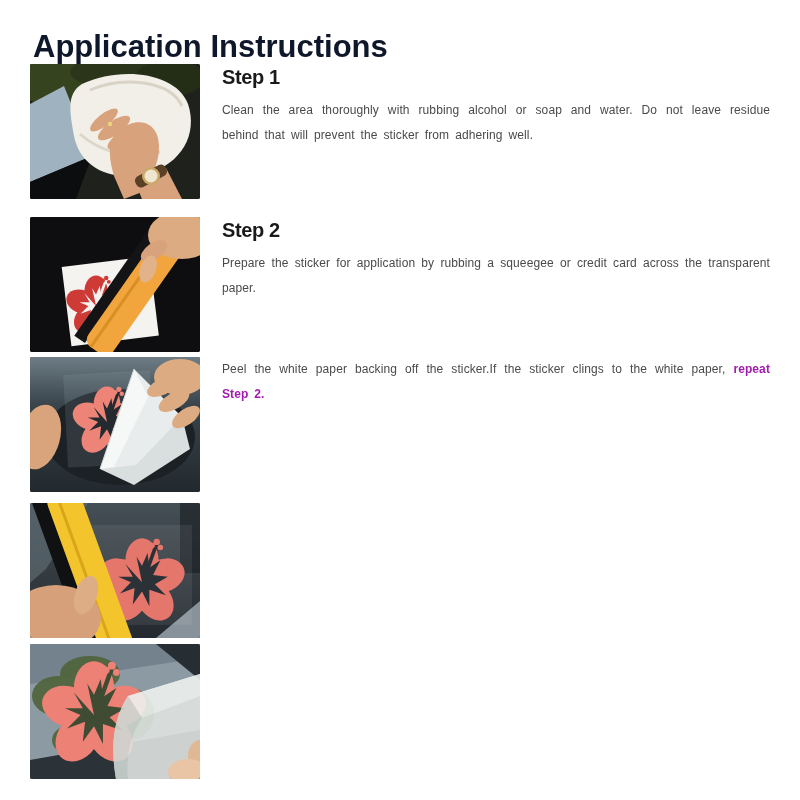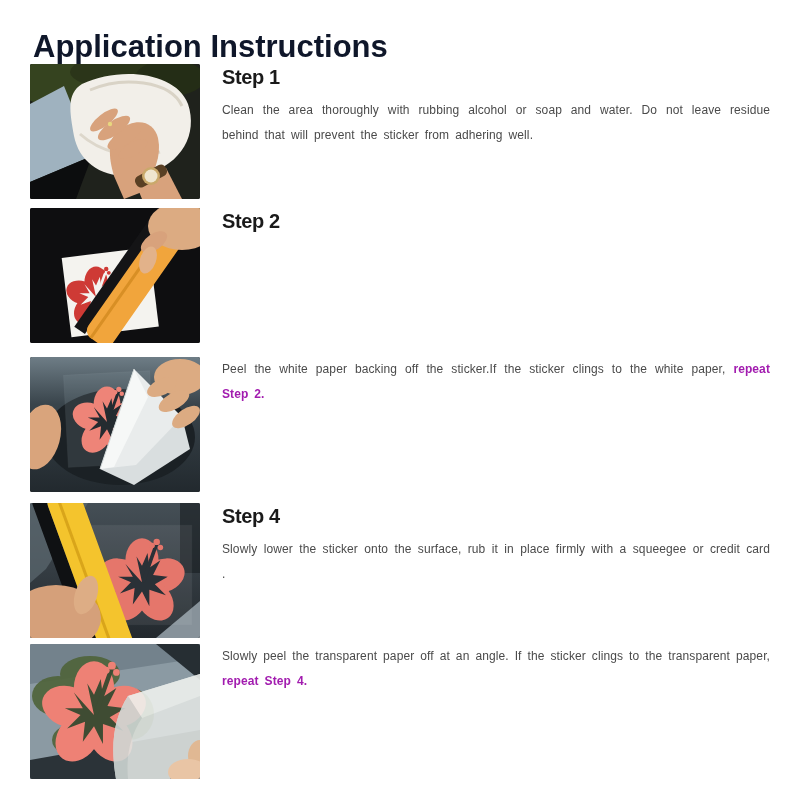--- a/index.html
+++ b/index.html
@@ -87,40 +87,41 @@
         <circle cx="121" cy="112" r="6.5" fill="#efe6cf"></circle>
       <circle cx="80" cy="60" r="2.2" fill="#e8d77f"></circle>
     </svg>
   </div>
   <div class="content">
     <div class="step-label">Step 1</div>
     <div class="step-text"><span>Clean the area thoroughly with rubbing alcohol or soap and water. Do not leave residue behind that will prevent the sticker from adhering well.</span><span class="red"></span></div>
   </div>
 </div>
 
-<div class="step-row" style="top:208px">
+<div class="step-row" style="top:217px">
   <div class="photo">
     <svg viewBox="0 0 170 135">
       <rect width="170" height="135" fill="#0e0e10"></rect>
       <g transform="rotate(-7 82 82)">
           <rect x="36" y="44" width="88" height="80" fill="#f4f3ef"></rect>
         </g>
       <use href="#flower" x="34" y="52" width="64" height="64" style="color:#ce3a35;--fd:#f4f3ef"></use>
       <g transform="rotate(35 100 60)">
         <rect x="88" y="-30" width="13" height="170" fill="#141416"></rect>
         <rect x="99" y="-30" width="30" height="170" rx="9" fill="#f1a53c"></rect>
         <line x1="108" y1="-30" x2="108" y2="140" stroke="#d88f25" stroke-width="3"></line>
       </g>
       <ellipse cx="152" cy="18" rx="34" ry="24" fill="#dcab82"></ellipse>
       <ellipse cx="124" cy="34" rx="15" ry="8" fill="#d8a27c" transform="rotate(-35 124 34)"></ellipse>
       <ellipse cx="118" cy="52" rx="8" ry="14" fill="#e2b28a" transform="rotate(20 118 52)"></ellipse>
     </svg>
   </div>
   <div class="content">
     <div class="step-label">Step 2</div>
+    <div class="step-text"><span>Prepare the sticker for application by rubbing a squeegee or credit card across the transparent paper.</span><span class="red"></span></div>
   </div>
 </div>
 
 <div class="step-row" style="top:357px">
   <div class="photo">
     <svg viewBox="0 0 170 135">
       <defs>
         <linearGradient id="g3" x1="0" y1="0" x2="0" y2="1">
           <stop offset="0" stop-color="#6e7d86"></stop>
             <stop offset="0.35" stop-color="#39444b"></stop>
@@ -168,24 +169,20 @@
       <use href="#flower" x="66" y="26" width="92" height="92" style="color:#e5766b;--fd:#2a3137"></use>
       <g transform="rotate(-20 70 70)">
         <rect x="30" y="-20" width="14" height="175" rx="3" fill="#0f1113"></rect>
         <rect x="44" y="-20" width="34" height="175" rx="10" fill="#f4c42d"></rect>
         <line x1="56" y1="-20" x2="56" y2="155" stroke="#d9a51a" stroke-width="3"></line>
       </g>
       <ellipse cx="26" cy="115" rx="45" ry="33" fill="#d5a07a"></ellipse>
       <ellipse cx="56" cy="92" rx="11" ry="20" fill="#ddad85" transform="rotate(18 56 92)"></ellipse>
     </svg>
   </div>
-  <div class="content">
-    <div class="step-label">Step 4</div>
-    <div class="step-text"><span>Slowly lower the sticker onto the surface, rub it in place firmly with a squeegee or credit card .</span><span class="red"></span></div>
-  </div>
 </div>
 
 <div class="step-row" style="top:644px">
   <div class="photo">
     <svg viewBox="0 0 170 135">
       <rect width="170" height="135" fill="#8b9aa3"></rect>
       <polygon points="0,0 170,0 170,14 0,40" fill="#73828c"></polygon>
       <g fill="#4f6339" opacity="0.9">
         <ellipse cx="28" cy="52" rx="26" ry="20"></ellipse>
         <ellipse cx="60" cy="30" rx="30" ry="18"></ellipse>
@@ -198,15 +195,14 @@
       <g opacity="0.9">
         <path d="M86,135 C80,100 84,74 98,52 L170,30 L170,120 L140,135 Z" fill="#dfe4e1"></path>
         <path d="M98,52 L170,30 L170,52 L112,74 Z" fill="#eef1ee"></path>
         <path d="M86,135 C80,100 84,74 98,52 L112,74 C100,92 96,112 98,135 Z" fill="#cfd6d4"></path>
       </g>
       <ellipse cx="170" cy="112" rx="12" ry="16" fill="#e0b893"></ellipse>
       <ellipse cx="158" cy="128" rx="20" ry="13" fill="#e9c5a5"></ellipse>
     </svg>
   </div>
   <div class="content">
-    <div class="step-text"><span>Slowly peel the transparent paper off at an angle. If the sticker clings to the transparent paper, </span><span class="red">repeat Step 4.</span></div>
   </div>
 </div>
 
 </body></html>

